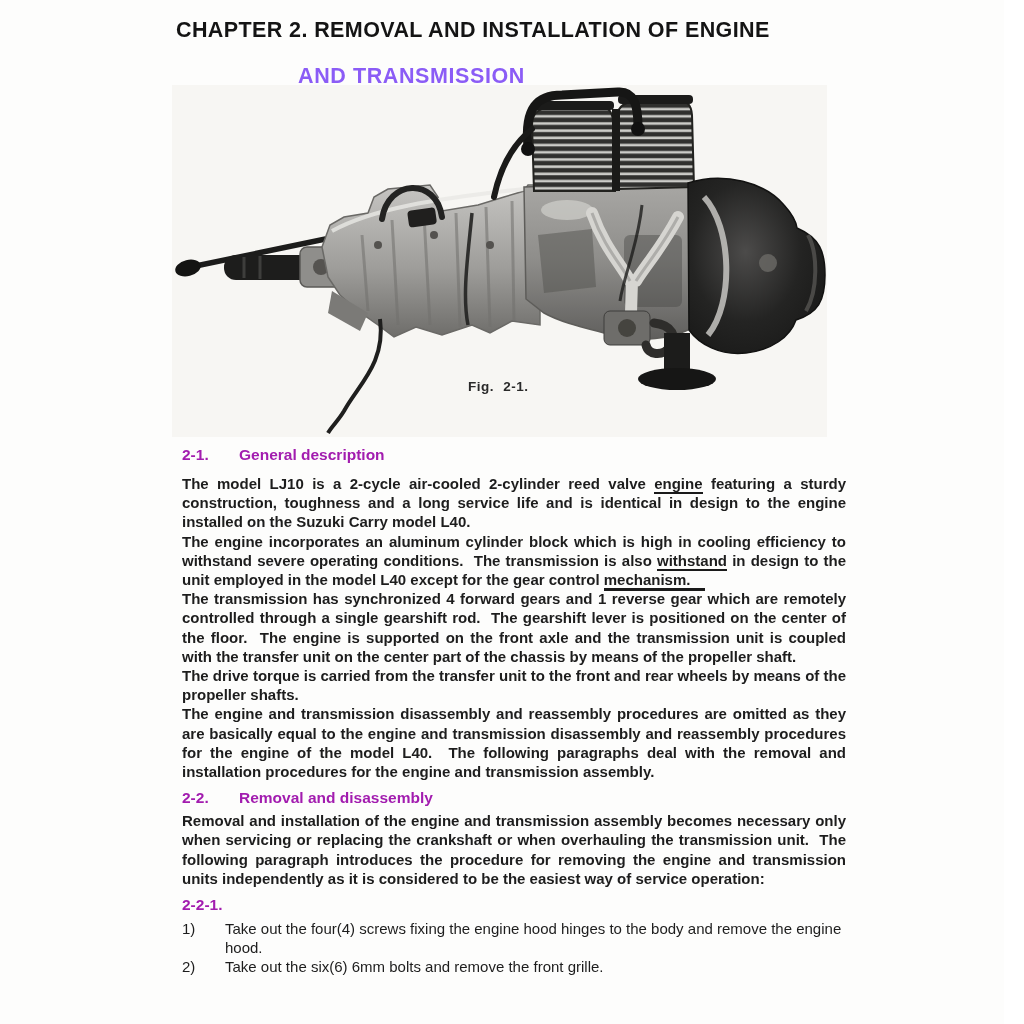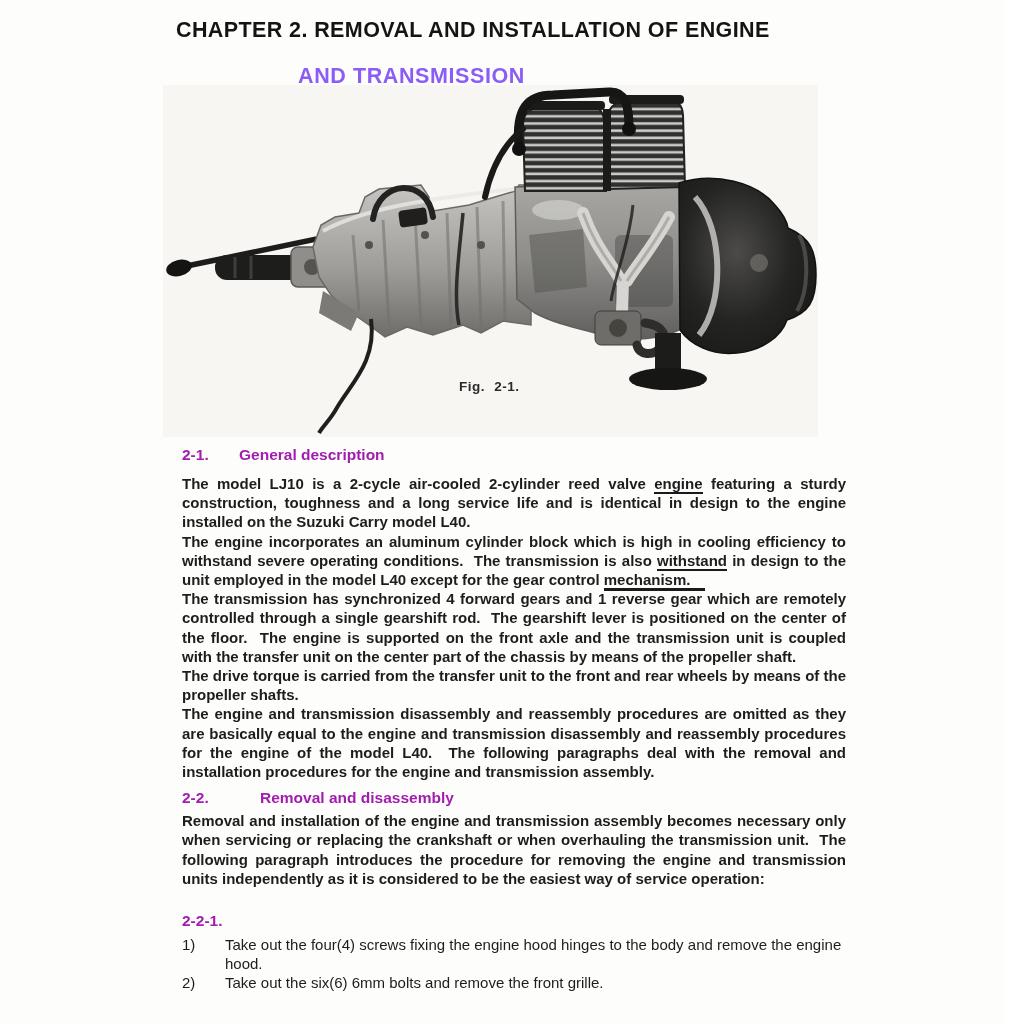--- a/index.html
+++ b/index.html
@@ -10,35 +10,35 @@
   }
   
   .chapter-title{position:absolute;left:176px;top:18px;width:620px;}
   .chapter-title .t1{
     font-size:21.5px;font-weight:bold;letter-spacing:0.4px;white-space:nowrap;color:#141414;
   }
   .chapter-title .t2{
     font-size:21.5px;font-weight:bold;letter-spacing:0.6px;margin-left:122px;margin-top:21px;color:#8b5cf6;white-space:nowrap;
   }
   
-  .engine-figure{position:absolute;left:163px;top:85px;width:655px;height:352px;margin:0;}
+  .engine-figure{position:absolute;left:172px;top:85px;width:655px;height:352px;margin:0;}
   .engine-figure svg{position:absolute;left:0;top:0;width:655px;height:352px;}
   .engine-figure figcaption{
     position:absolute;left:296px;top:294px;
     font-size:13.5px;font-weight:bold;letter-spacing:0.5px;word-spacing:5px;color:#2a2a2a;
   }
   
   .text-col{position:absolute;left:182px;top:446px;width:664px;}
   .text-col h2,.text-col h3{
     font-size:15.5px;font-weight:bold;color:#a21caf;
     display:flex;align-items:baseline;margin:0;
   }
   .text-col h2{margin-bottom:10px;}
-  .text-col h2.mid{margin-top:8px;margin-bottom:4px;gap:21px;}
-  .text-col h3{margin-top:24px;margin-bottom:5px;}
+  .text-col h2.mid{margin-top:8px;margin-bottom:4px;}
+  .text-col h3{margin-top:8px;margin-bottom:5px;}
   .hnum{flex:0 0 57px;}
   .hnum.wide{flex:0 0 64px;}
   .text-col p{
     margin:0;font-size:15px;line-height:19.2px;text-align:justify;
     white-space:pre-wrap;color:#1d1d1d;font-weight:bold;
   }
   .hand-underline{border-bottom:2.5px solid #1a1a1a;}
   .hand-underline.heavy{border-bottom-width:3.5px;padding-right:15px;}
   
   .steps{margin:0;padding:0;list-style:none;}

